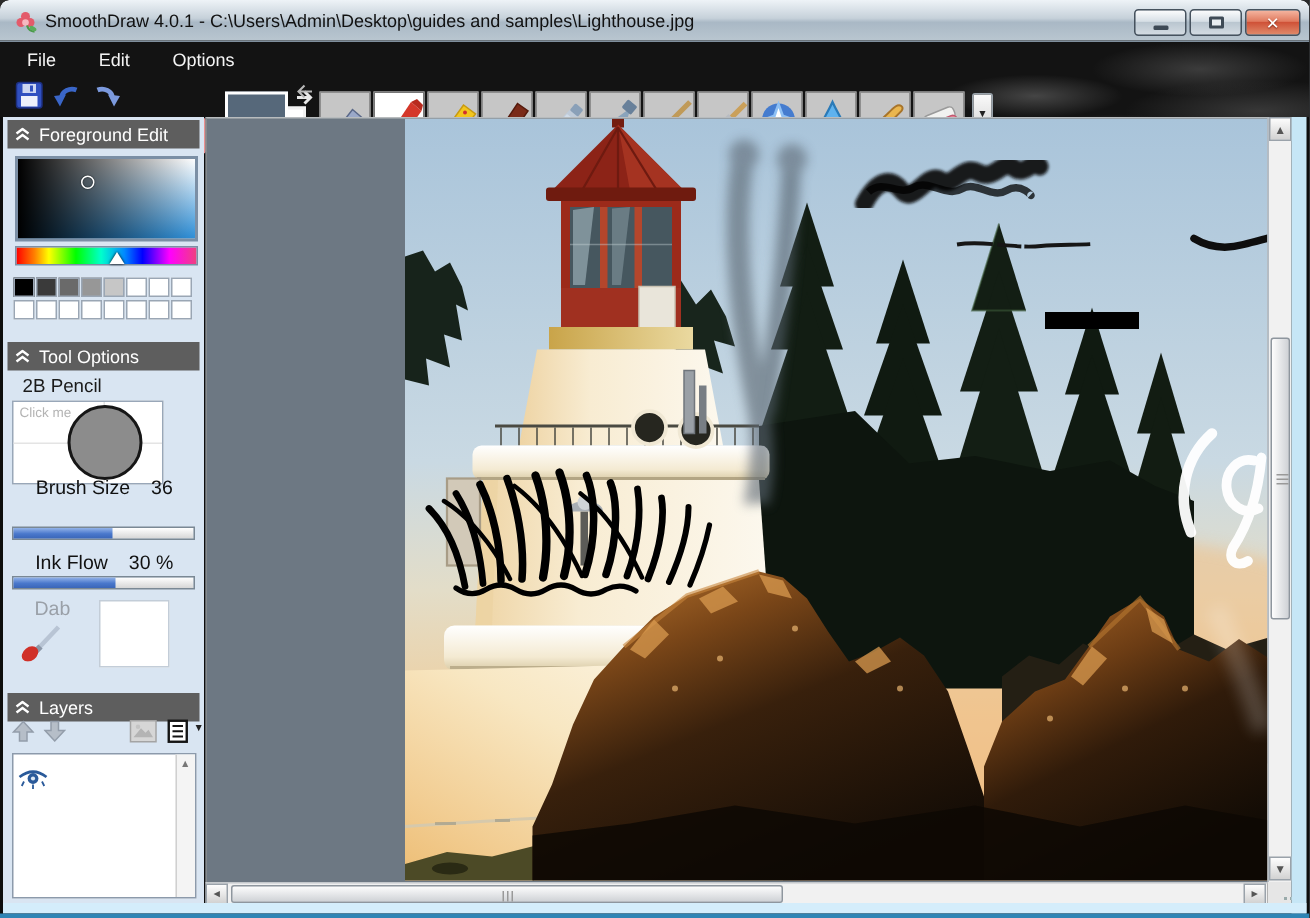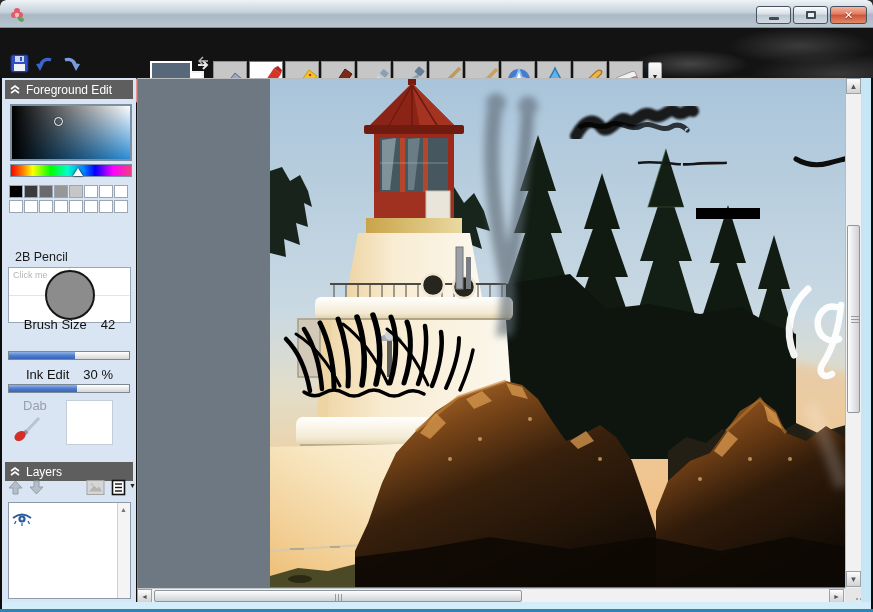--- a/index.html
+++ b/index.html
@@ -57,21 +57,21 @@
     background:linear-gradient(to right,#000,rgba(0,0,0,0)),linear-gradient(to bottom,#fff,#2e8fd8)}
   .sv-marker{position:absolute;left:42px;top:11px;width:9px;height:9px;border:1.5px solid #fff;border-radius:50%;
     box-shadow:0 0 1px #000, inset 0 0 1px #000}
   .huebar{position:absolute;left:8px;top:86px;width:122px;height:13px;border:1px solid #7b8fa5;cursor:crosshair;
     background:linear-gradient(to right,#f00 0%,#ff8000 10%,#ff0 18%,#0f0 33%,#0fc 47%,#08f 60%,#00f 70%,#f0f 85%,#f04080 100%)}
   .hue-marker{position:absolute;left:71px;top:90px;width:0;height:0;border-left:5px solid transparent;
     border-right:5px solid transparent;border-bottom:8px solid #fff;filter:drop-shadow(0 0 1px #000)}
   .swrow{position:absolute;left:7px;display:flex;gap:1px}
   .sw{width:14px;height:13px;border:1px solid #9aa6b4;cursor:pointer}
   .toolname{position:absolute;left:13px;top:172px;font-size:12.5px;color:#1a1a1a}
-  .preview{position:absolute;left:6px;top:189px;width:123px;height:56px;background:#fff;border:1px solid #99a7b8;cursor:pointer}
+  .preview{position:absolute;left:6px;top:189px;width:101px;height:56px;background:#fff;border:1px solid #99a7b8;cursor:pointer}
   .clickme{position:absolute;left:4px;top:2px;font-size:9px;color:#b4b4b4}
   .pv-line-h{position:absolute;left:0;top:27px;width:100%;height:1px;background:#e4e4e4}
   .pv-line-v{position:absolute;left:60px;top:0;width:1px;height:100%;background:#e4e4e4}
   .pv-circle{position:absolute;left:36px;top:2px;width:50px;height:50px;border-radius:50%;
     background:#8c8c8c;border:2px solid #161616}
   .optrow{position:absolute;left:6px;width:123px;display:flex;justify-content:center;gap:14px;
     font-size:13px;color:#111;white-space:nowrap}
   .slider{position:absolute;left:6px;width:122px;height:9px;border:1px solid #7a8894;
     background:linear-gradient(#fff,#d6d6d6);cursor:pointer}
   .slider .fill{position:absolute;left:0;top:0;bottom:0;background:linear-gradient(#93b3e8,#4a78cc 55%,#3a66b8)}
@@ -118,34 +118,40 @@
 
   <div class="abs titlebar">
     <svg class="abs flower" width="17" height="17" viewBox="0 0 17 17">
       <circle cx="8" cy="5" r="3" fill="#e35b6b"></circle>
         <circle cx="5" cy="9" r="3" fill="#e35b6b"></circle>
       <circle cx="11" cy="9" r="3" fill="#e35b6b"></circle>
         <circle cx="8" cy="9" r="2.2" fill="#f6b9c1"></circle>
       <path d="M9,11 C10,14 12,15 14,15" stroke="#4a9a4a" stroke-width="1.5" fill="none"></path>
       <ellipse cx="13" cy="13" rx="2.5" ry="1.3" fill="#5aab5a" transform="rotate(30 13 13)"></ellipse>
     </svg>
+    <span class="abs title-text">SmoothDraw 4.0.1 - C:\Users\Admin\Desktop\guides and samples\Lighthouse.jpg</span>
     <div class="abs winbtns">
       <div class="wb">
           <div class="glyph-min"></div>
         </div>
       <div class="wb">
           <div class="glyph-max"></div>
         </div>
       <div class="wb wb-close">
           <span class="glyph-close">✕</span>
         </div>
     </div>
   </div>
 
   <div class="abs topbar">
+    <div class="abs" style="left:6px;top:1px">
+      <span class="menu-item">File</span>
+      <span class="menu-item">Edit</span>
+      <span class="menu-item">Options</span>
+    </div>
 
     <div class="sbicon" style="left:8px;top:24px">
       <svg width="19" height="19" viewBox="0 0 19 19">
         <rect x="1" y="1" width="17" height="17" rx="2" fill="#3050c0" stroke="#1c2f80"></rect>
         <rect x="5" y="2" width="9" height="6" fill="#ccd6f2"></rect>
           <rect x="10" y="3" width="2" height="4" fill="#3050c0"></rect>
         <rect x="4" y="10" width="11" height="7" fill="#eef1fb"></rect>
       </svg>
     </div>
     <div class="sbicon" style="left:34px;top:24px">
@@ -322,36 +328,43 @@
       <div class="sw" style="background-color: rgb(255, 255, 255);"></div>
       <div class="sw" style="background-color: rgb(255, 255, 255);"></div>
       <div class="sw" style="background-color: rgb(255, 255, 255);"></div>
       <div class="sw" style="background-color: rgb(255, 255, 255);"></div>
       <div class="sw" style="background-color: rgb(255, 255, 255);"></div>
       <div class="sw" style="background-color: rgb(255, 255, 255);"></div>
       <div class="sw" style="background-color: rgb(255, 255, 255);"></div>
       <div class="sw" style="background-color: rgb(255, 255, 255);"></div>
     </div>
 
+    <div class="phead" style="top:150px">
+      <svg width="10" height="9" viewBox="0 0 10 9">
+        <polyline points="1,4 5,1 9,4" fill="none" stroke="#fff" stroke-width="1.6"></polyline>
+        <polyline points="1,8 5,5 9,8" fill="none" stroke="#fff" stroke-width="1.6"></polyline>
+      </svg>
+      <span>Tool Options</span>
+    </div>
     <div class="toolname">2B Pencil</div>
     <div class="preview">
       <span class="clickme">Click me</span>
       <div class="pv-line-h"></div>
         <div class="pv-line-v"></div>
       <div class="pv-circle"></div>
     </div>
     <div class="optrow" style="top:239px">
       <span>Brush Size</span>
-      <span>42</span>
+      <span>36</span>
     </div>
     <div class="slider" style="top:273px">
       <div class="fill" style="width: 55%;"></div>
     </div>
     <div class="optrow" style="top:289px">
-      <span>Ink Edit</span>
+      <span>Ink Flow</span>
       <span>30 %</span>
     </div>
     <div class="slider" style="top:306px">
       <div class="fill" style="width: 57%;"></div>
     </div>
     <div class="dab-label">Dab</div>
     <svg class="dab-icon" width="30" height="26" viewBox="0 0 30 26">
       <line x1="11" y1="20" x2="27" y2="3" stroke="#b8c4d4" stroke-width="3"></line>
       <line x1="11" y1="20" x2="15" y2="16" stroke="#8a96a6" stroke-width="4"></line>
       <ellipse cx="8" cy="21" rx="6" ry="4.5" fill="#d03028" transform="rotate(-38 8 21)"></ellipse>

